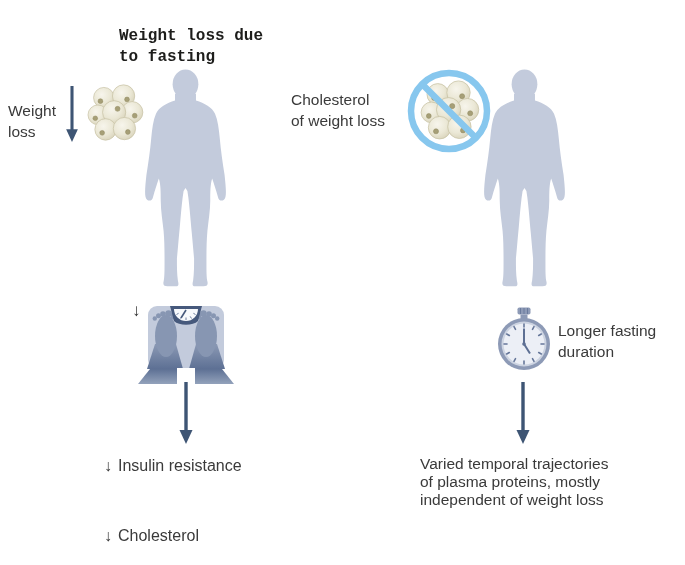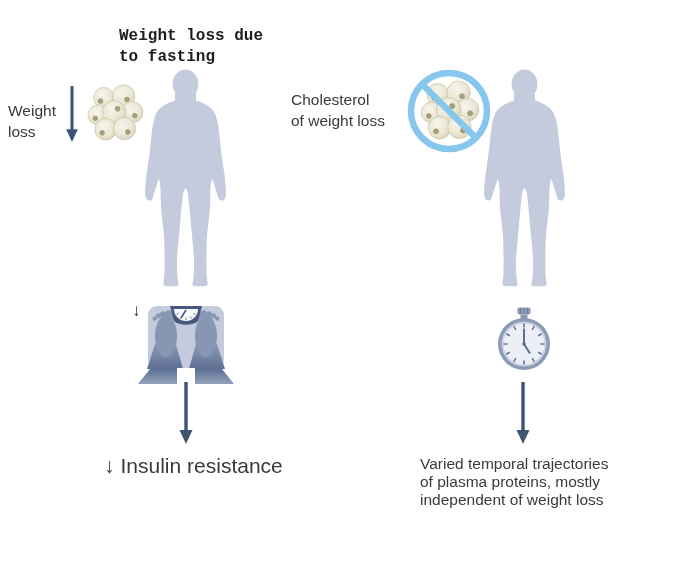--- a/index.html
+++ b/index.html
@@ -4,21 +4,21 @@
 <style>
   html,body{margin:0;padding:0;background:#ffffff;}
   #canvas{
     position:relative;width:685px;height:565px;background:#ffffff;overflow:hidden;
     font-family:"Liberation Sans","DejaVu Sans",sans-serif;color:#3a3a3a;
   }
   .abs{position:absolute;}
   .pre{white-space:pre-line;}
   .title{font-size:16px;line-height:21px;font-weight:700;color:#1d1d1b;font-family:Liberation Mono, monospace;}
   .label{font-size:15.5px;line-height:21px;color:#3a3a3a;}
-  .outcome-item{font-size:21px;line-height:21px;color:#3a3a3a;}
+  .outcome-item{font-size:16px;line-height:21px;color:#3a3a3a;}
   .outcome-item .sym{margin-right:6px;color:#3a3a3a;}
   .small-down{font-size:17px;color:#2e2e2e;line-height:17px;}
   svg{display:block;}
 </style>
 </head>
 <body>
 
 <div id="canvas">
 
   <svg width="0" height="0" style="position:absolute" aria-hidden="true">
@@ -132,20 +132,23 @@
     <rect x="41" y="64" width="18" height="20" fill="#ffffff"></rect>
   </svg>
 
   <svg class="abs" style="left:178px;top:381px;" width="16" height="64" viewBox="0 0 16 62">
     <use href="#navarrow"></use>
   </svg>
 
   <div class="abs outcome-item" style="left:104px;top:455px;">
     <span class="sym">↓</span><span>Insulin resistance</span>
   </div>
+  <div class="abs outcome-item" style="left:104px;top:525px;">
+    <span class="sym">↓</span><span>Cholesterol</span>
+  </div>
 
 
   <div class="abs label pre" style="left:291px;top:89px;width:110px;">Cholesterol
 of weight loss</div>
 
   <svg class="abs" style="left:404px;top:66px;" width="90" height="90" viewBox="0 0 90 90">
     <use href="#fatcells" transform="translate(14,14) scale(0.9)"></use>
     <circle cx="45" cy="45" r="38" fill="none" stroke="#87c7ee" stroke-width="6.5"></circle>
     <line x1="19.5" y1="19.5" x2="70.5" y2="70.5" stroke="#87c7ee" stroke-width="6.5" stroke-linecap="round"></line>
   </svg>
@@ -177,20 +180,22 @@
       <line x1="11.7" y1="48" x2="14.3" y2="46.5"></line>
       <line x1="9" y1="38" x2="12" y2="38"></line>
       <line x1="11.7" y1="28" x2="14.3" y2="29.5"></line>
       <line x1="19" y1="20.7" x2="20.5" y2="23.3"></line>
     </g>
     <line x1="29" y1="38" x2="29" y2="22.5" stroke="#5d6f93" stroke-width="2"></line>
     <line x1="29" y1="38" x2="35" y2="47.5" stroke="#5d6f93" stroke-width="2"></line>
     <circle cx="29" cy="38" r="1.8" fill="#5d6f93"></circle>
   </svg>
 
+  <div class="abs label pre" style="left:558px;top:320px;width:120px;">Longer fasting
+duration</div>
 
   <svg class="abs" style="left:515px;top:381px;" width="16" height="64" viewBox="0 0 16 62">
     <use href="#navarrow"></use>
   </svg>
 
   <div class="abs label pre" style="left:420px;top:455px;width:270px;line-height:18px;">Varied temporal trajectories
 of plasma proteins, mostly
 independent of weight loss</div>
 
 </div>

